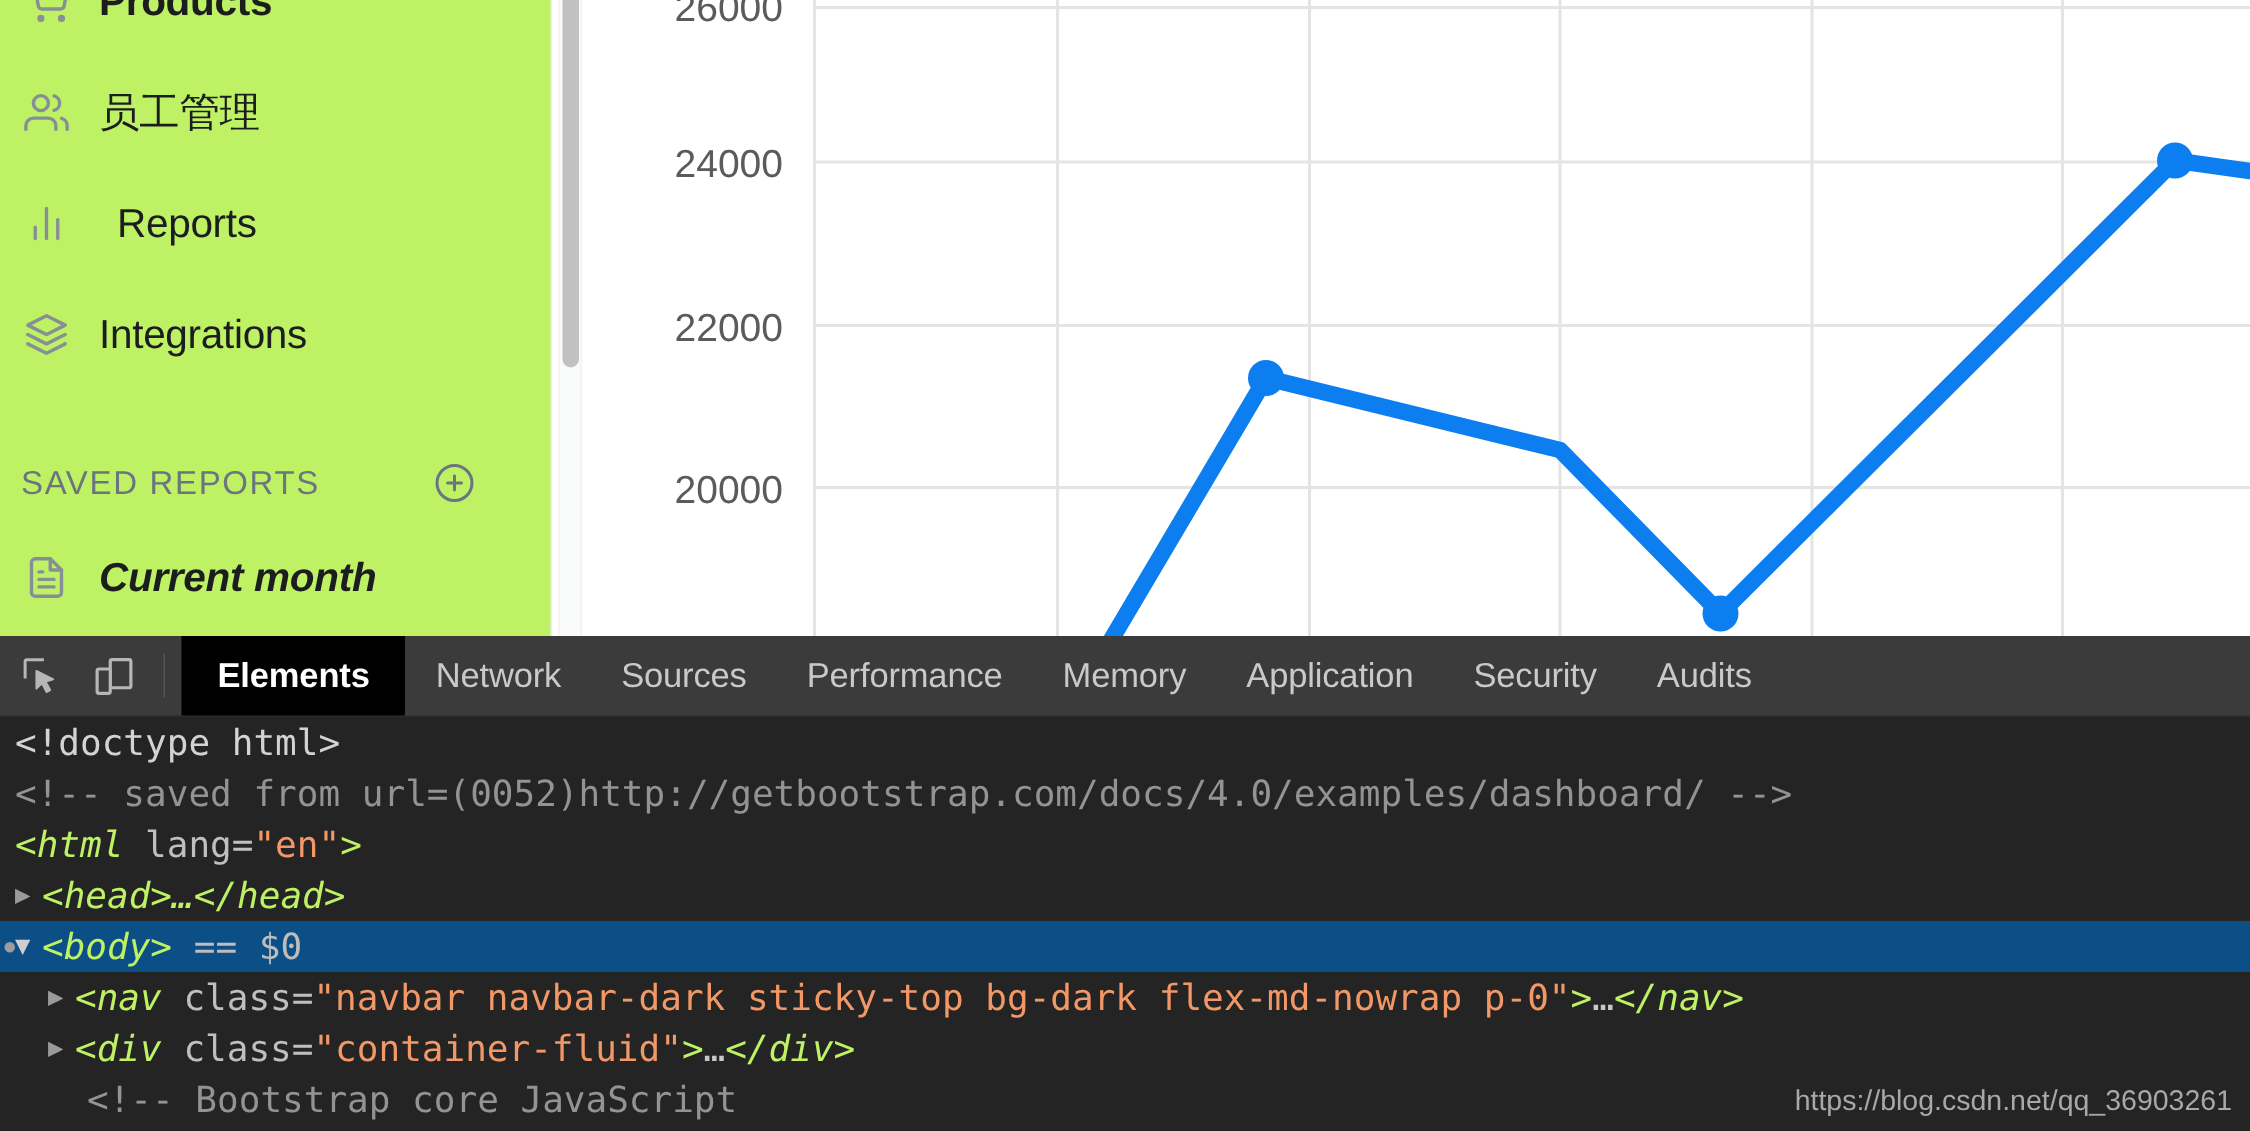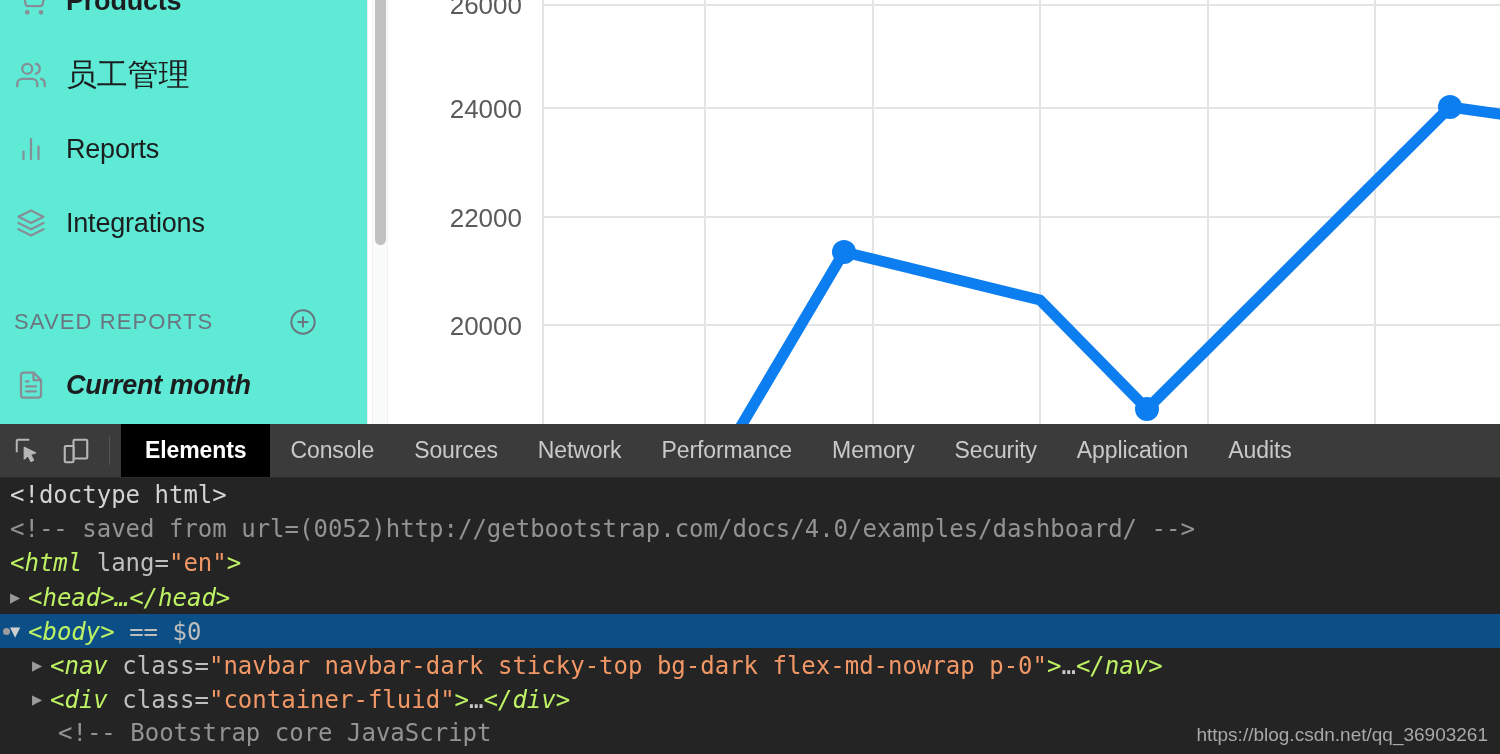--- a/index.html
+++ b/index.html
@@ -25,21 +25,21 @@
     overflow: hidden;
     background: #ffffff;
   }
 
   
   #sidebar {
     position: absolute;
     left: 0; top: 0;
     width: 368px;
     height: 424px;
-    background: #5eead4;
+    background: #bef264;
     border-right: 1px solid #eceef0;
     box-sizing: border-box;
   }
   .nav-item {
     position: absolute;
     left: 0;
     width: 368px;
     height: 62px;
     display: flex;
     align-items: center;
@@ -53,21 +53,21 @@
     display: flex; align-items: center; justify-content: center;
     color: #868e96;
   }
   .nav-item .lbl {
     font-size: 27px;
     color: #1b1d1f;
     margin-left: 18px;
     white-space: nowrap;
     letter-spacing: -0.2px;
   }
-  .nav-item.cn .lbl { font-family: Liberation Mono, monospace; font-size: 31px; text-align: center; }
+  .nav-item.cn .lbl { font-family: Liberation Mono, monospace; font-size: 27px; text-align: center; }
 
   #sec-head {
     position: absolute;
     left: 14px;
     top: 300px;
     width: 340px;
     height: 44px;
     display: flex;
     align-items: center;
     justify-content: space-between;
@@ -245,21 +245,21 @@
         <svg width="30" height="30" viewBox="0 0 24 24" fill="none" stroke="currentColor" stroke-width="1.8" stroke-linecap="round" stroke-linejoin="round">
           <path d="M17 21v-2a4 4 0 0 0-4-4H5a4 4 0 0 0-4 4v2"></path>
           <circle cx="9" cy="7" r="4"></circle>
           <path d="M23 21v-2a4 4 0 0 0-3-3.87"></path>
           <path d="M16 3.13a4 4 0 0 1 0 7.75"></path>
         </svg>
       </span>
       <span class="lbl">员工管理</span>
     </div>
 
-    <div class="nav-item" style="top:118px;">
+    <div class="nav-item" style="top:118px;gap:12px;">
       <span class="ico">
         <svg width="30" height="30" viewBox="0 0 24 24" fill="none" stroke="currentColor" stroke-width="1.8" stroke-linecap="round" stroke-linejoin="round">
           <line x1="18" y1="20" x2="18" y2="10"></line>
           <line x1="12" y1="20" x2="12" y2="4"></line>
           <line x1="6" y1="20" x2="6" y2="14"></line>
         </svg>
       </span>
       <span class="lbl">Reports</span>
     </div>
 
@@ -350,27 +350,26 @@
     </div>
     <div class="dt-tool-btn">
       <svg width="30" height="30" viewBox="0 0 24 24" fill="none" stroke="currentColor" stroke-width="1.7">
         <rect x="10" y="3" width="11" height="15" rx="1"></rect>
         <rect x="3" y="8" width="7" height="13" rx="1" fill="#3b3b3b"></rect>
       </svg>
     </div>
     <div id="dt-sep"></div>
 
     <div class="dt-tab active">Elements</div>
-    <div class="dt-tab">Console</div>
+    <div class="dt-tab">Network</div>
     <div class="dt-tab">Sources</div>
-    <div class="dt-tab">Network</div>
     <div class="dt-tab">Performance</div>
     <div class="dt-tab">Memory</div>
+    <div class="dt-tab">Application</div>
     <div class="dt-tab">Security</div>
-    <div class="dt-tab">Application</div>
     <div class="dt-tab">Audits</div>
   </div>
 
   <div id="dt-code">
 
     <div class="code-line">
       <span class="plain">&lt;!doctype html&gt;</span>
     </div>
 
     <div class="code-line">

